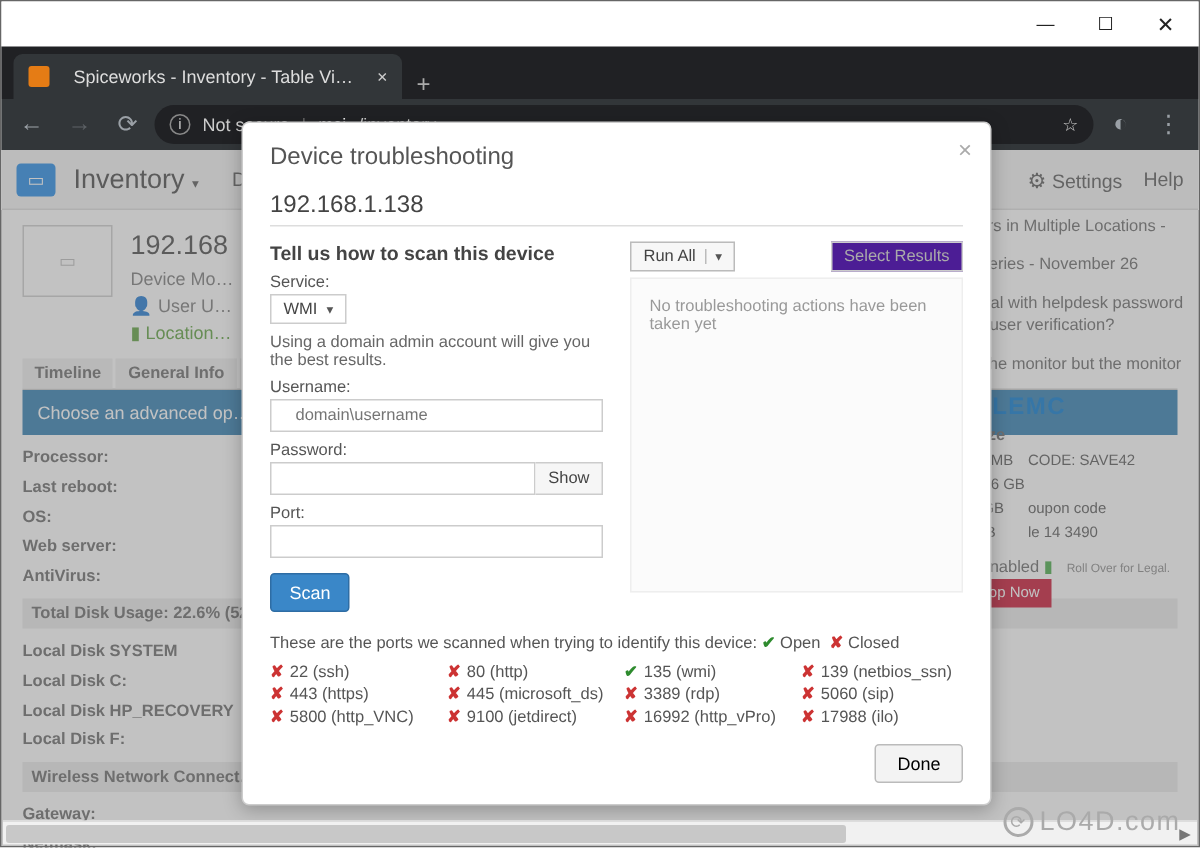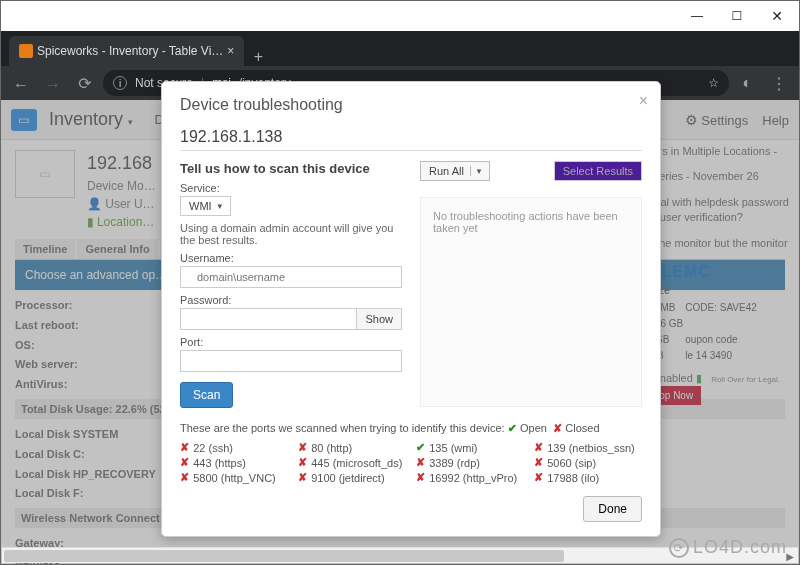--- a/index.html
+++ b/index.html
@@ -6,38 +6,38 @@
 body { width: 800px; height: 565px; background: #fff; overflow: hidden; position: relative; }
 
 
 .window { width: 800px; height: 565px; border: 1px solid #666; position: relative; background: #fff; }
 .titlebar { height: 30px; background: #fff; display: flex; align-items: center; justify-content: flex-end; padding: 0 2px; }
 .winbtn { width: 40px; height: 28px; display: flex; align-items: center; justify-content: center; font-size: 12px; color: #222; }
 .winbtn.close { font-size: 14px; }
 
 
 .tabstrip { height: 35px; background: #202124; display: flex; align-items: flex-end; padding-left: 8px; }
-.tab { background: #323639; color: #ddd; height: 30px; display: flex; align-items: center; padding: 0 10px; border-radius: 6px 6px 0 0; font-size: 12px; gap: 4px; min-width: 180px; margin-top: 16px; }
+.tab { background: #323639; color: #ddd; height: 30px; display: flex; align-items: center; padding: 0 10px; border-radius: 6px 6px 0 0; font-size: 12px; gap: 16px; min-width: 180px; margin-top: 16px; }
 .tab-favicon { width: 14px; height: 14px; background: #e57c15; border-radius: 2px; }
 .newtab { color: #aaa; width: 28px; text-align: center; font-size: 16px; }
 
 
 .urlbar-row { height: 34px; background: #323639; display: flex; align-items: center; padding: 0 6px; gap: 4px; }
 .navicon { width: 28px; height: 28px; color: #9aa0a6; display: flex; align-items: center; justify-content: center; font-size: 16px; }
 .urlbar { flex: 1; background: #202124; border-radius: 14px; height: 26px; display: flex; align-items: center; padding: 0 10px; gap: 8px; color: #ccc; font-size: 12px; }
 .urlbar .info { font-size: 12px; border:1px solid #888; border-radius:50%; width:14px; height:14px; display:flex; align-items:center; justify-content:center; font-size:10px;}
 .urlbar .sep { color: #666; }
 .urlbar-right { margin-left: auto; display:flex; gap:10px; }
 
 
 .appbar { height: 40px; background: #f4f4f4; border-bottom: 1px solid #ddd; display: flex; align-items: center; padding: 0 10px; gap: 12px; font-size: 13px; color: #555; }
 .appicon { width: 26px; height: 22px; background: #1e88e5; border-radius: 3px; display:flex; align-items:center; justify-content:center; color:#fff; font-size:12px;}
 .apptitle { font-size: 18px; color: #444; font-weight: 400; }
 .appbar .menu { display: flex; gap: 18px; margin-left: 10px; }
-.appbar .right { margin-left: auto; display: flex; gap: 14px; align-items:flex-end;}
+.appbar .right { margin-left: auto; display: flex; gap: 14px; align-items:center;}
 .gear { font-size:14px; }
 
 
 .page { position: relative; padding: 10px 14px; font-size: 12px; color: #777; height: calc(565px - 30px - 35px - 34px - 40px); overflow: hidden; }
 .page .devhead { display:flex; gap:12px; align-items:flex-start; }
 .page .thumb { width:60px; height:48px; border:1px solid #ccc; display:flex; align-items:center; justify-content:center; color:#bbb; }
 .page .info { line-height:1.5; }
 .page .ip { font-size:18px; color:#444; }
 .tabsrow { display:flex; gap:2px; margin-top:8px; border-bottom:1px solid #ccc; }
 .tabsrow span { padding:4px 8px; font-size:11px; font-weight:bold; color:#666; background:#eee;text-align:center;}
@@ -67,21 +67,21 @@
 .modal h3 { font-size:13px; font-weight:bold; margin-bottom:6px; }
 .modal label { display:block; font-size:11px; color:#555; margin:6px 0 2px;}
 .selectish { border:1px solid #ccc; padding:3px 8px; display:inline-flex; align-items:center; gap:6px; font-size:11px; background:#fff;}
 .caret { font-size:9px; color:#555; }
 .hint { font-size:11px; color:#666; margin:6px 0 4px; }
 .modal input[type=text], .modal input[type=password] { width:100%; border:1px solid #ccc; padding:4px 16px; font-size:11px; }
 .pwrow { display:flex; }
 .pwrow input { flex:1; }
 .pwrow .show { border:1px solid #ccc; border-left:0; padding:4px 8px; font-size:11px; background:#f6f6f6;}
 .scan { margin-top:10px; background:#3a87c8; color:#fff; border:1px solid #2e6da4; padding:5px 12px; border-radius:3px; font-size:12px; }
-.runrow { display:flex; gap:1px; margin-bottom:16px;}
+.runrow { display:flex; gap:1px; margin-bottom:4px;}
 .runall { border:1px solid #bbb; padding:3px 8px; display:inline-flex; align-items:center; gap:6px; font-size:11px; background:#f7f7f7;}
 .selectres { border:1px solid #ccc; padding:3px 8px; font-size:11px; color:#aaa; background:#4c1d95; margin-left:auto;}
 .nots { border:1px solid #eee; background:#fbfbfb; color:#999; font-size:11px; padding:12px; height:210px; }
 .portsline { margin-top:14px; font-size:11px; color:#555; }
 .legend .open { color:#2e8b2e; font-weight:bold; }
 .legend .closed { color:#c33; font-weight:bold; }
 .portgrid { display:grid; grid-template-columns:repeat(4,1fr); gap:2px 10px; margin-top:6px; font-size:11px;}
 .port { display:flex; align-items:center; gap:4px; color:#555;}
 .x { color:#c33; font-weight:bold;}
 .v { color:#2e8b2e; font-weight:bold;}

